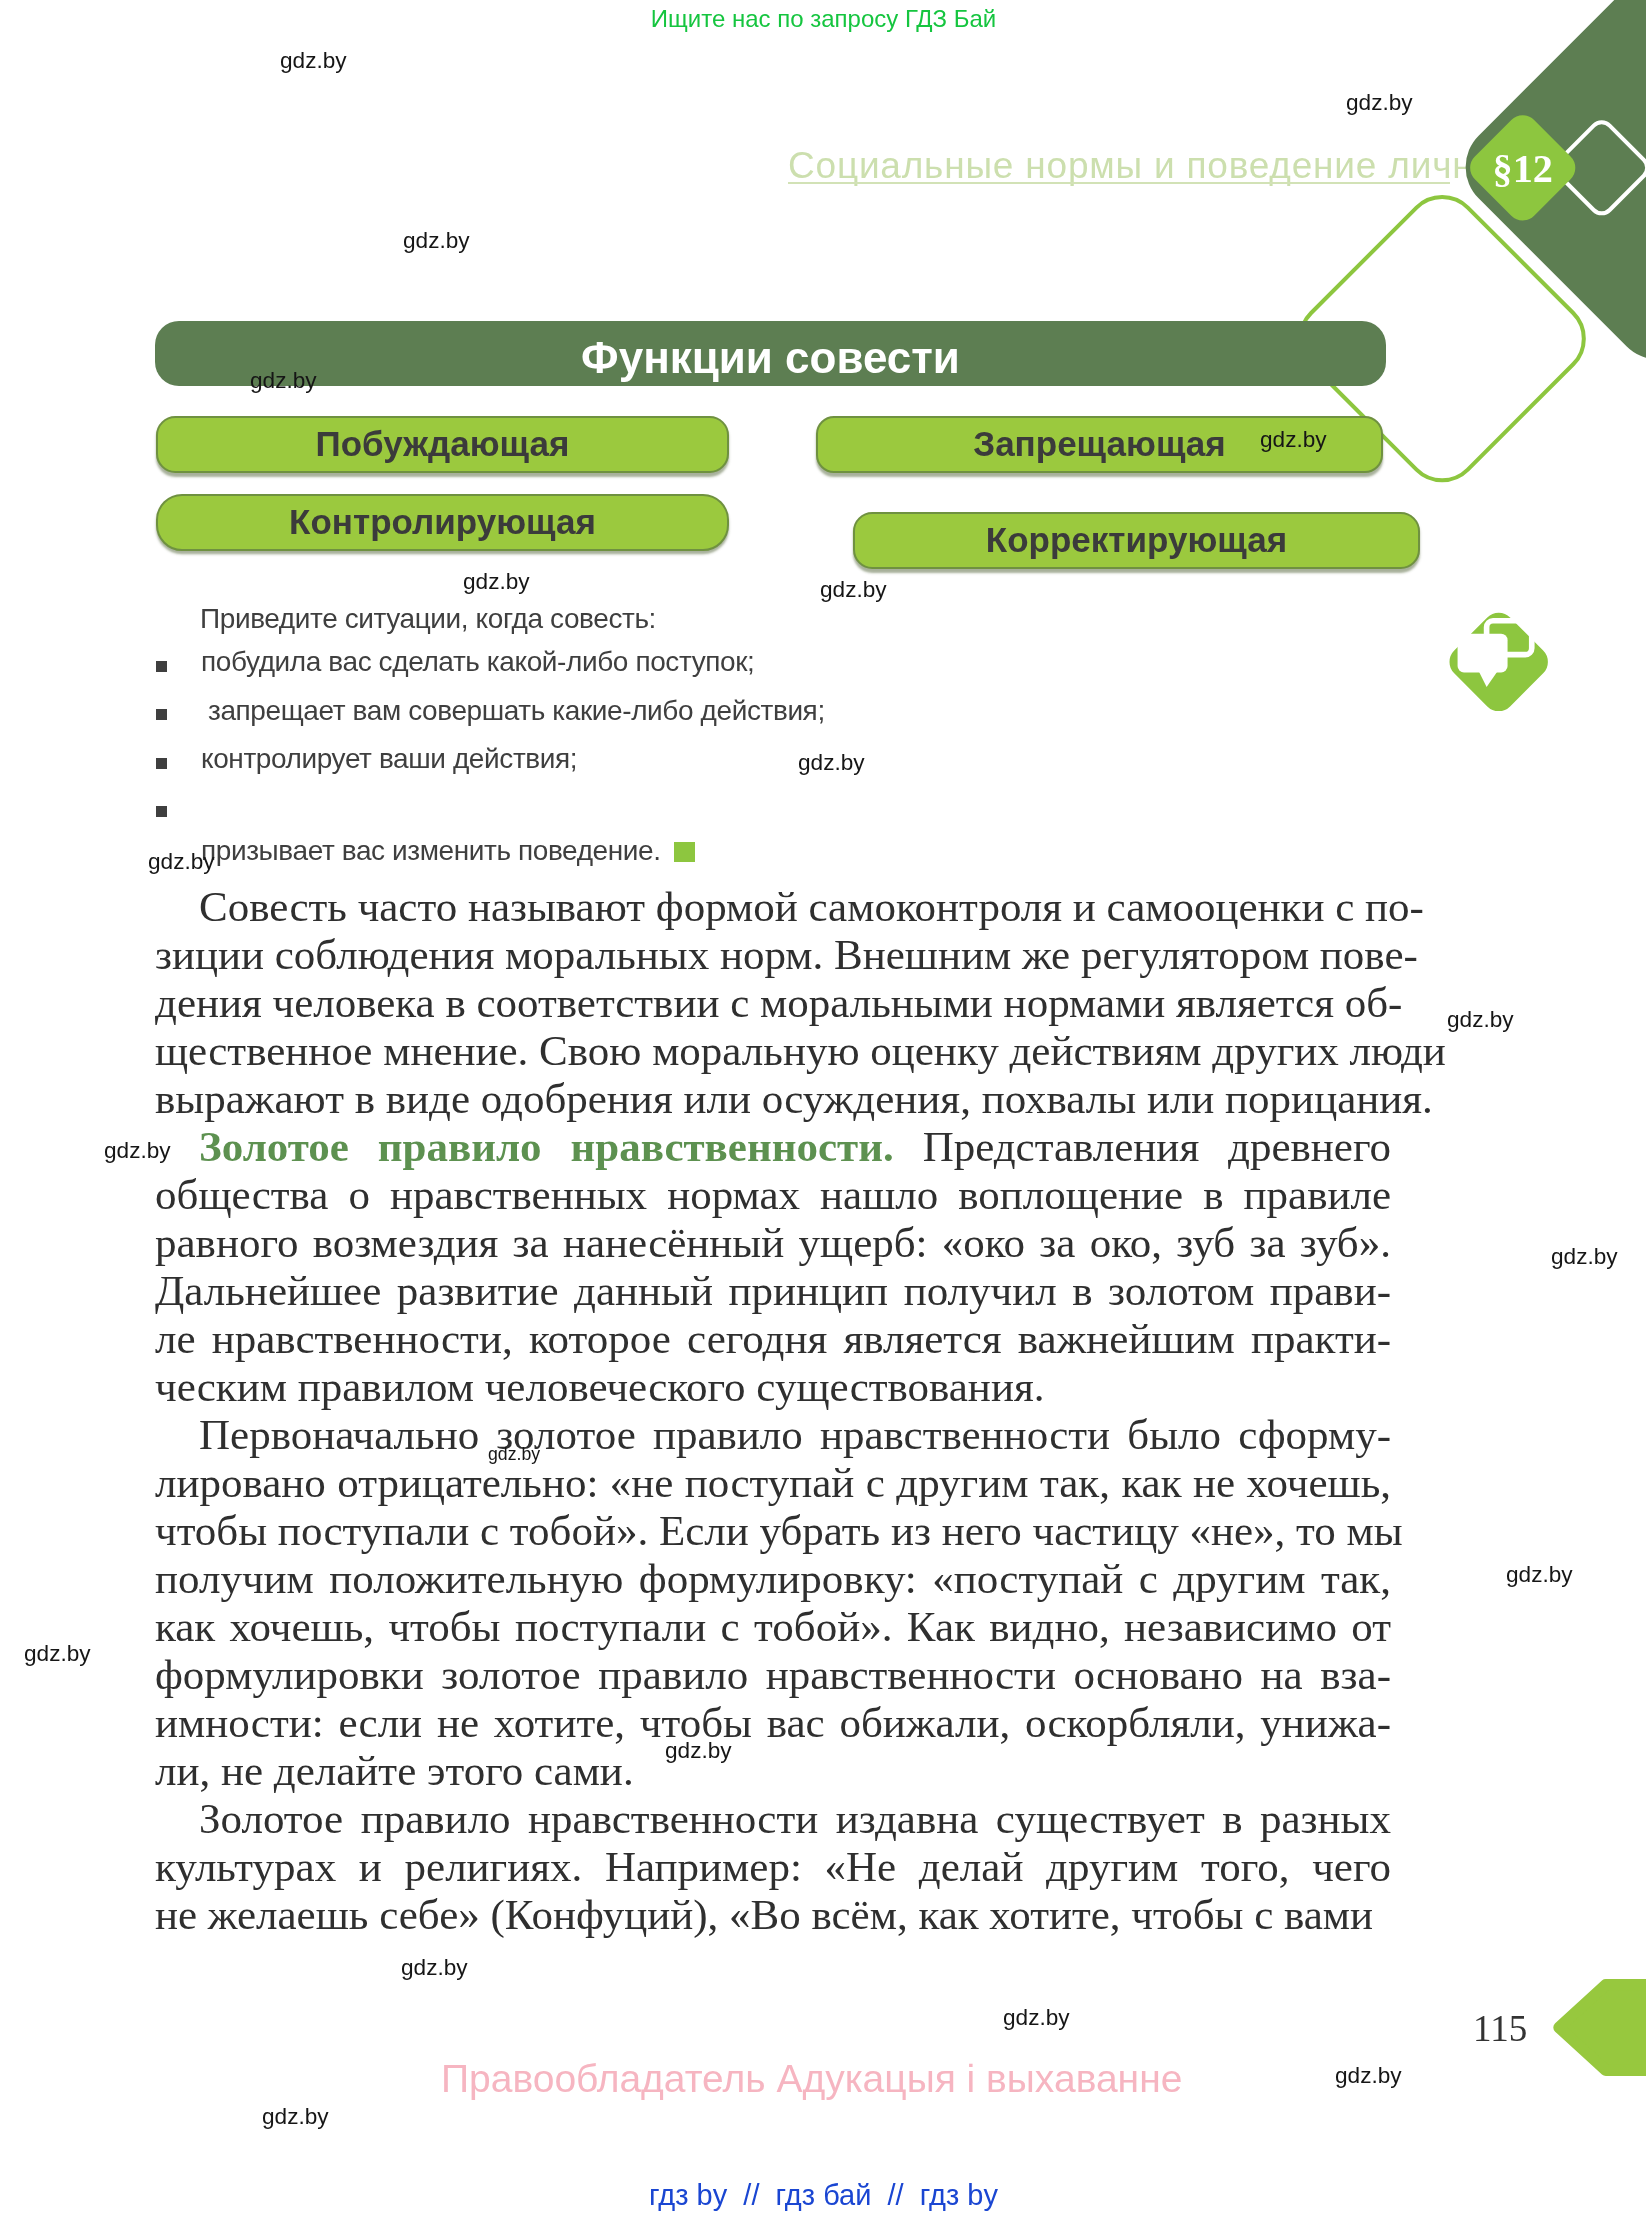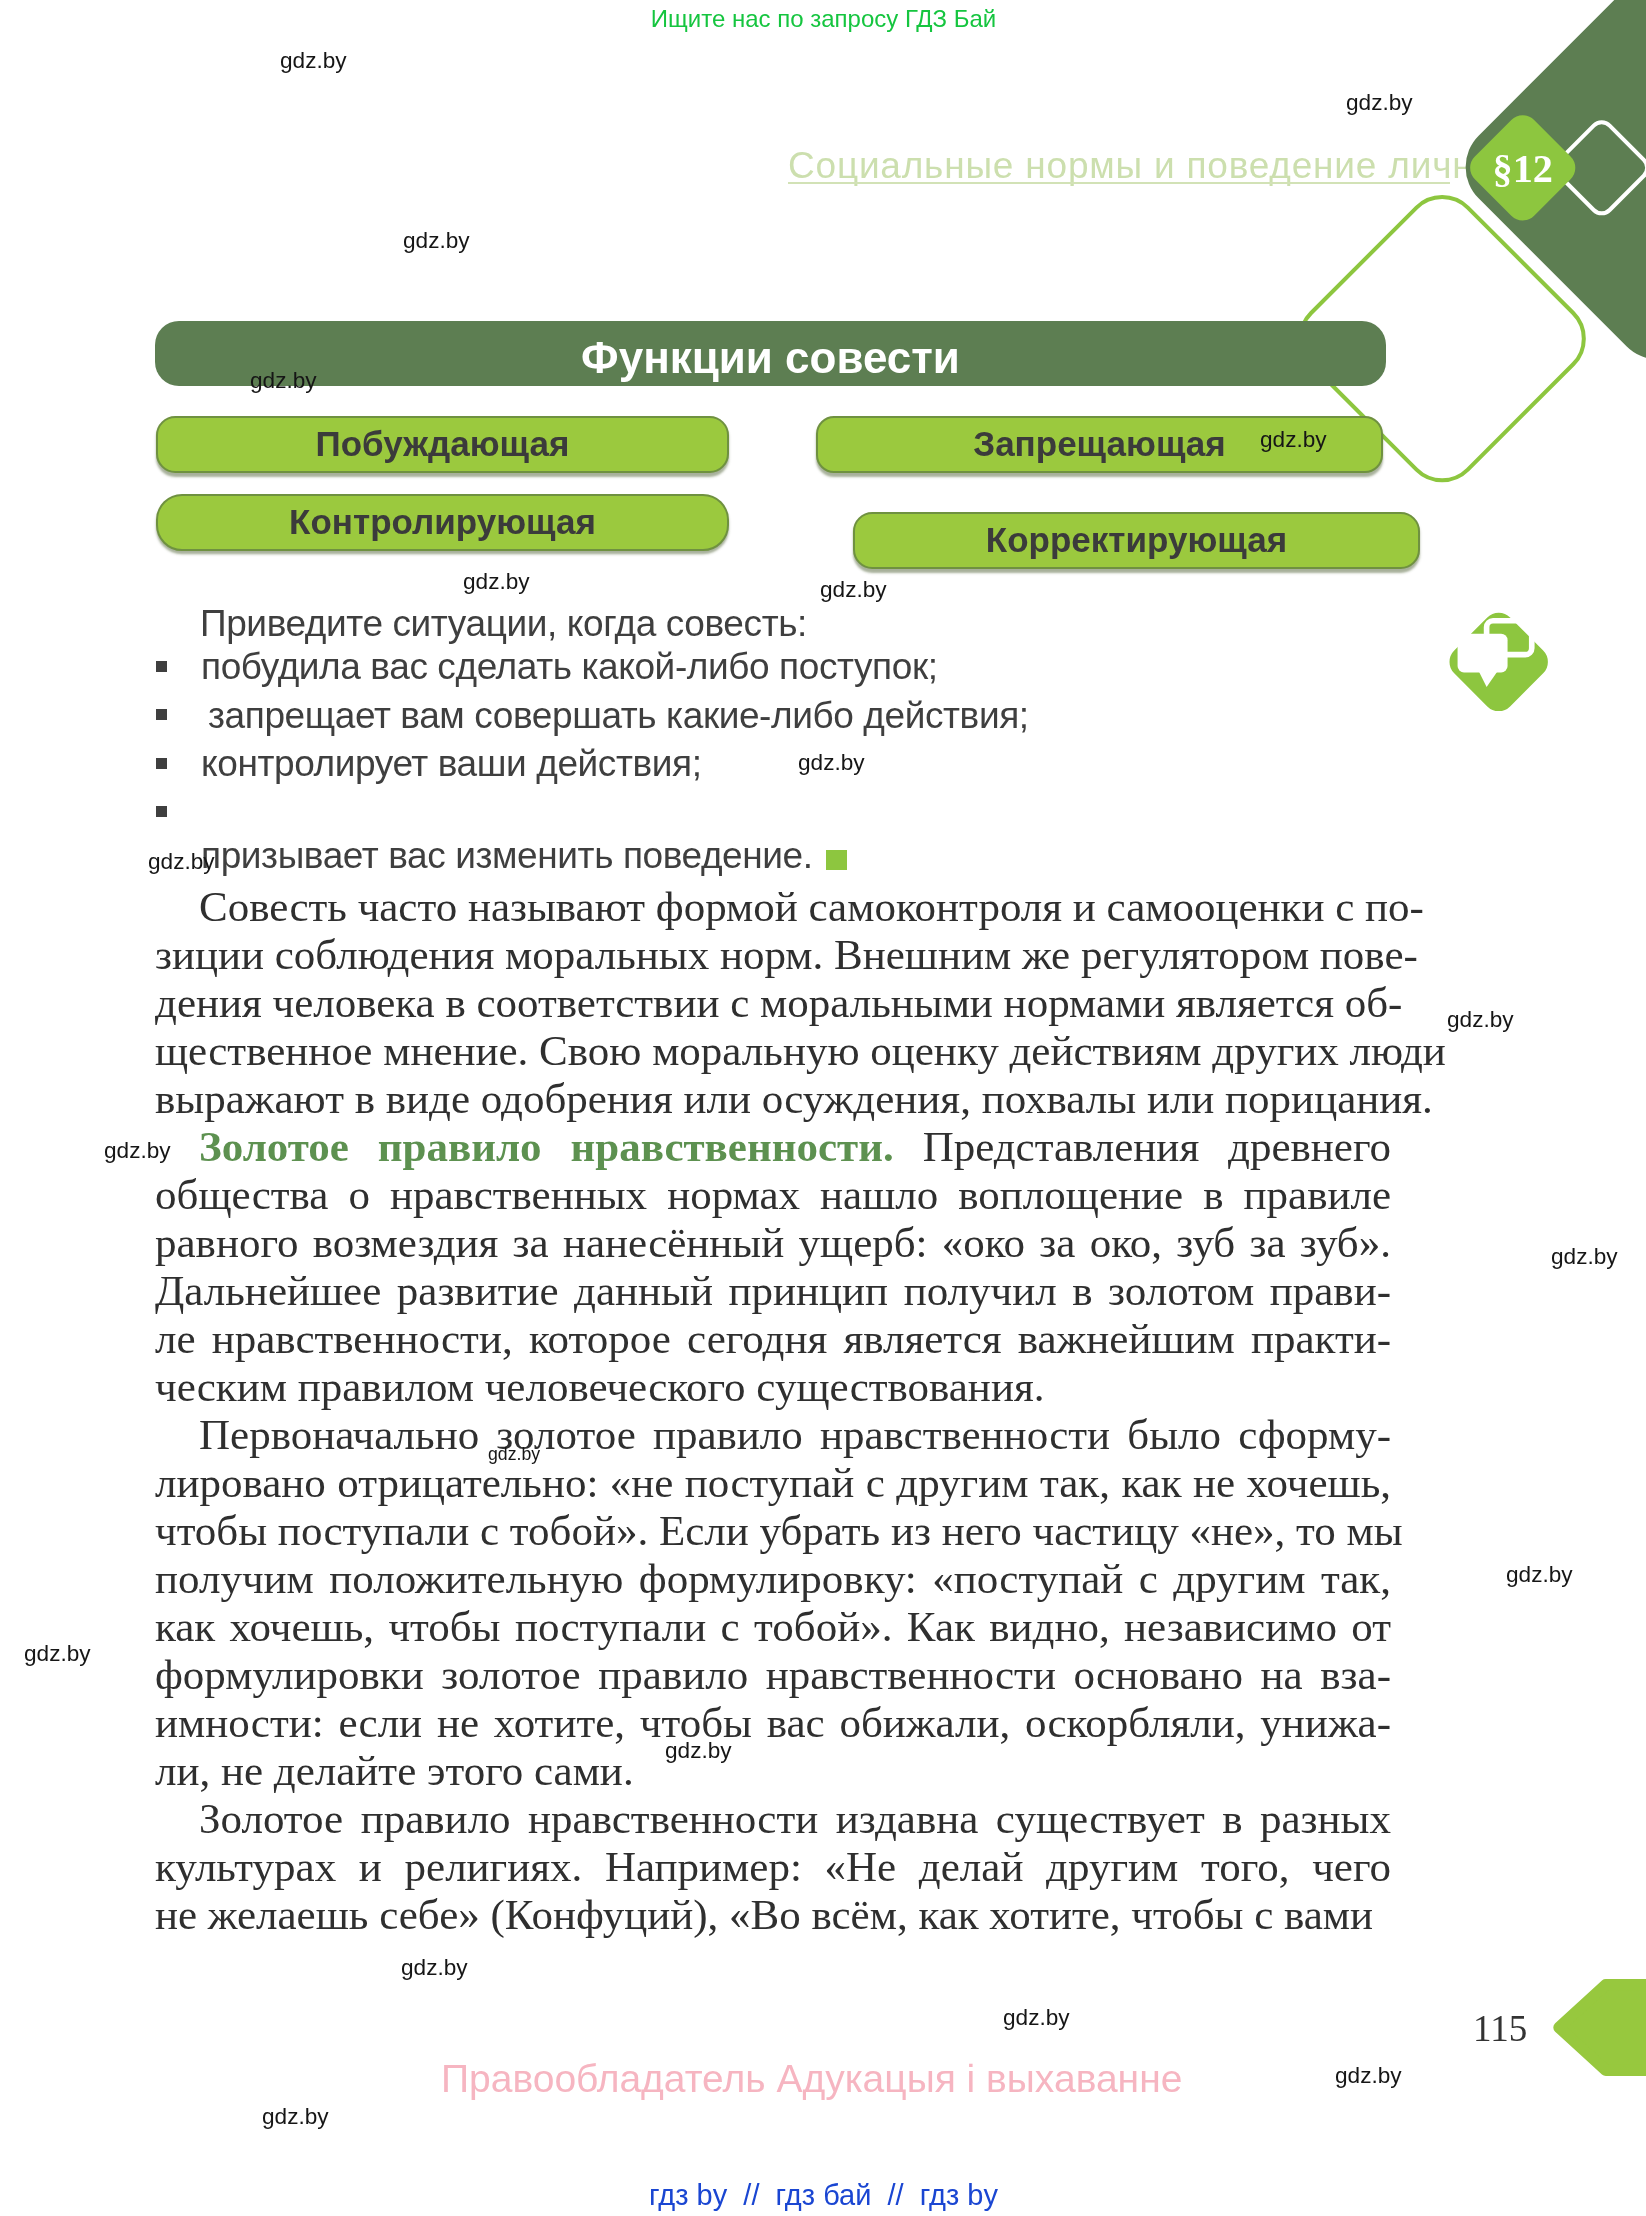--- a/index.html
+++ b/index.html
@@ -29,21 +29,21 @@
     left:155px;top:321px;width:1231px;height:65px;background:#5d7e52;
     border-radius:24px;color:#ffffff;font-weight:bold;font-size:44px;
     text-align:center;line-height:73px;
   }
   .fn-btn{
     position:absolute;height:53px;background:#9bc93e;border:2.4px solid #6f9140;
     border-radius:19.3px;box-shadow:0 3.2px 2.4px rgba(60,80,30,.45);
     text-align:center;line-height:52px;font-weight:bold;font-size:35px;color:#3b3b3b;
   }
   
-  .task-line{position:absolute;font-size:37px;color:#3f3f3f;letter-spacing:-0.4px;white-space:nowrap;}
+  .task-line{position:absolute;font-size:28px;color:#3f3f3f;letter-spacing:-0.4px;white-space:nowrap;}
   .bullet-sq{position:absolute;width:10.5px;height:10.5px;background:#3f3f3f;}
   .end-marker{display:inline-block;width:21px;height:19.3px;background:#8dc63f;margin-left:13px;vertical-align:-1.6px;}
   
   .bodytext{
     left:155px;top:883px;width:1236px;
     font-family:"Liberation Serif",serif;font-size:43px;color:#2f2f2f;
   }
   .bline{
     height:48px;line-height:48px;text-align:justify;text-align-last:justify;
     white-space:nowrap;overflow:visible;

